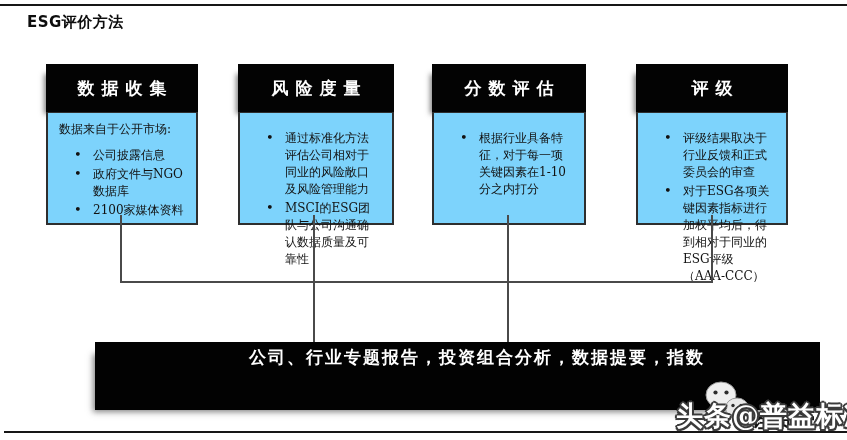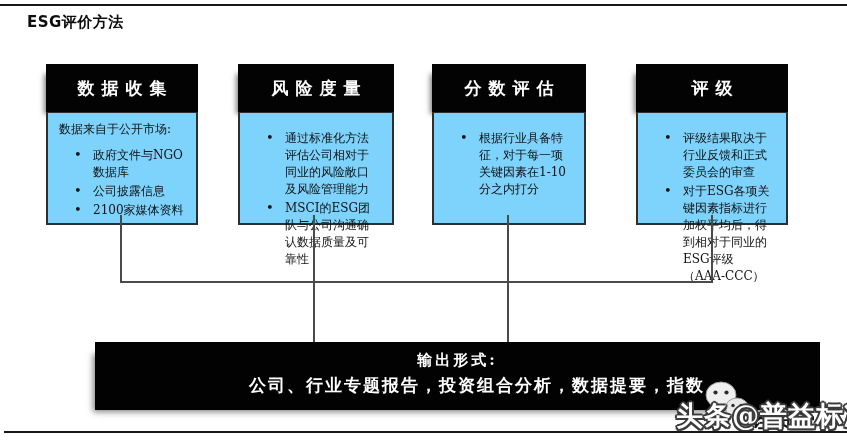--- a/index.html
+++ b/index.html
@@ -66,22 +66,22 @@
 <div id="canvas">
   <div class="rule" id="top-rule"></div>
   <div id="page-title">ESG评价方法</div>
 
   <div id="cols">
   <section class="col col-1">
     <div class="col-header">数据收集</div>
     <div class="col-body">
       <div class="lead">数据来自于公开市场:</div>
       <ul class="bullets">
+            <li>公司披露信息</li>
             <li>政府文件与NGO数据库</li>
-            <li>公司披露信息</li>
             <li>2100家媒体资料</li>
           </ul>
     </div>
   </section>
 
   <section class="col col-2">
     <div class="col-header">风险度量</div>
     <div class="col-body">
 
       <ul class="bullets">
@@ -113,21 +113,20 @@
   </section>
 </div>
 
   <div class="vline" id="v1"></div>
   <div class="vline" id="v2"></div>
   <div class="vline" id="v3"></div>
   <div class="vline" id="v4"></div>
   <div id="hline"></div>
 
   <div id="output-box">
-    <div id="output-title">输出形式:</div>
     <div id="output-content">公司、行业专题报告，投资组合分析，数据提要，指数</div>
   </div>
 
   <svg id="wm-icon" width="46" height="42" viewBox="0 0 46 42">
     <ellipse cx="17" cy="15" rx="15" ry="13" fill="#efefef" stroke="#9a9a9a" stroke-width="1"></ellipse>
     <polygon points="9,25 7,32 15,27" fill="#efefef" stroke="#9a9a9a" stroke-width="0.5"></polygon>
     <circle cx="11.5" cy="12.5" r="2.1" fill="#2d2d2d"></circle>
     <circle cx="22.5" cy="12.5" r="2.1" fill="#2d2d2d"></circle>
     <ellipse cx="33" cy="28" rx="11.5" ry="10" fill="#e9e9e9" stroke="#9a9a9a" stroke-width="1"></ellipse>
     <polygon points="39,36 42,41 34,37.5" fill="#e9e9e9" stroke="#9a9a9a" stroke-width="0.5"></polygon>

